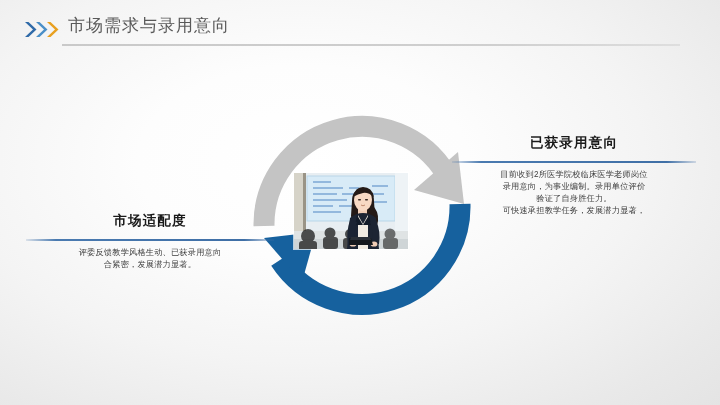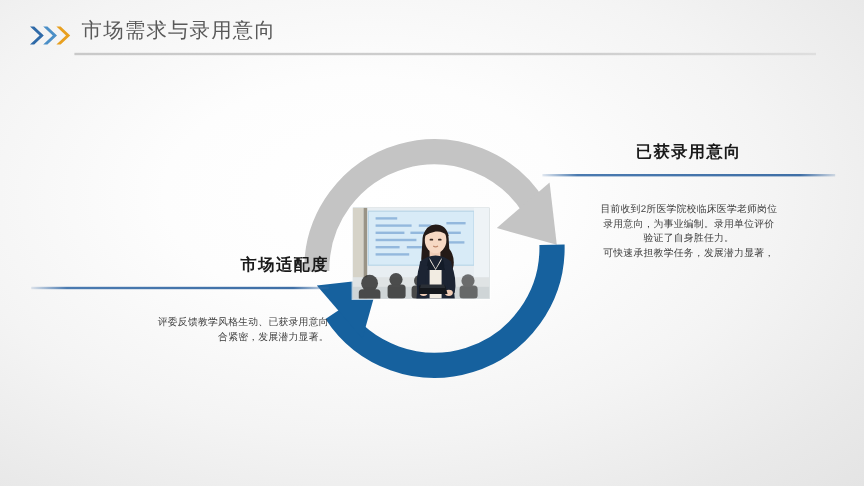--- a/index.html
+++ b/index.html
@@ -78,46 +78,46 @@
     height: 76px;
     overflow: hidden;
     background: #b9c3c9;
     box-shadow: 0 0 0 1px rgba(255,255,255,0.7);
   }
   .photo svg { display: block; }
   
   .block-right {
     position: absolute;
     left: 452px;
-    top: 118px;
+    top: 134px;
     width: 244px;
     text-align: center;
   }
   .block-left {
     position: absolute;
     left: 26px;
     top: 212px;
     width: 248px;
-    text-align: right;
+    text-align: center;
   }
   .blk-heading {
     font-size: 13.5px;
     font-weight: bold;
     color: #1a1a1a;
     letter-spacing: 1.2px;
     line-height: 18px;
   }
   .blk-rule {
     margin-top: 9px;
     height: 1.5px;
     width: 100%;
     background: linear-gradient(to right, rgba(66,110,165,0.15) 0%, #4a7ab0 12%, #3f6fa6 88%, rgba(66,110,165,0.2) 100%);
   }
   .blk-body {
-    margin-top: 22px;
+    margin-top: 6px;
     font-size: 8.2px;
     line-height: 12.2px;
     color: #3d3d3d;
     letter-spacing: 0.2px;
   }
   .blk-body div { white-space: nowrap; }
 </style>
 </head>
 <body>
 

